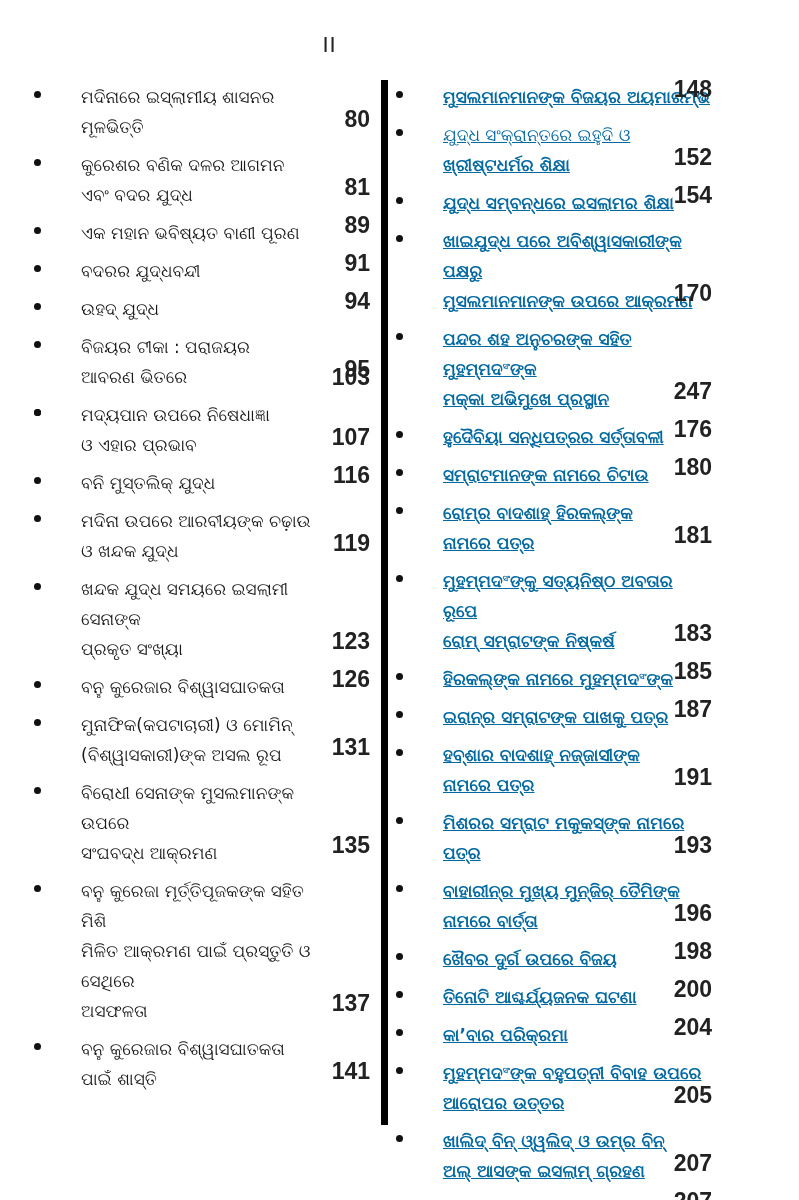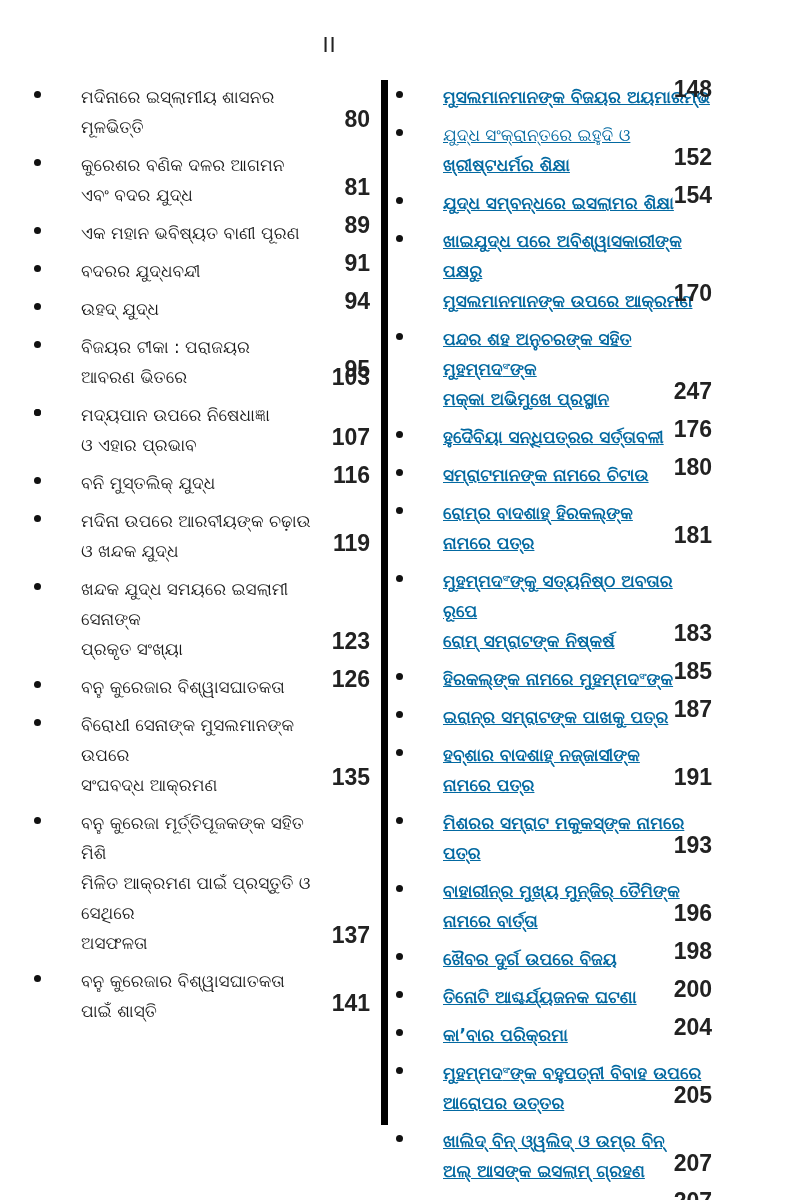--- a/index.html
+++ b/index.html
@@ -111,20 +111,28 @@
     <div class="entry">
       <span class="bullet"></span>
       <span class="title">
         <span class="line">ବନୁ କୁରେଜାର ବିଶ୍ୱାସଘାତକତା</span>
       </span>
       <span class="pg">126</span>
     </div>
     <div class="entry">
       <span class="bullet"></span>
       <span class="title">
+        <span class="line">ମୁନାଫିକ(କପଟାଚାରୀ) ଓ ମୋମିନ୍</span>
+        <span class="line">(ବିଶ୍ୱାସକାରୀ)ଙ୍କ ଅସଲ ରୂପ</span>
+      </span>
+      <span class="pg">131</span>
+    </div>
+    <div class="entry">
+      <span class="bullet"></span>
+      <span class="title">
         <span class="line">ବିରୋଧୀ ସେନାଙ୍କ ମୁସଲମାନଙ୍କ ଉପରେ</span>
         <span class="line">ସଂଘବଦ୍ଧ ଆକ୍ରମଣ</span>
       </span>
       <span class="pg">135</span>
     </div>
     <div class="entry">
       <span class="bullet"></span>
       <span class="title">
         <span class="line">ବନୁ କୁରେଜା ମୂର୍ତ୍ତିପୂଜକଙ୍କ ସହିତ ମିଶି</span>
         <span class="line">ମିଳିତ ଆକ୍ରମଣ ପାଇଁ ପ୍ରସ୍ତୁତି ଓ ସେଥିରେ</span>

